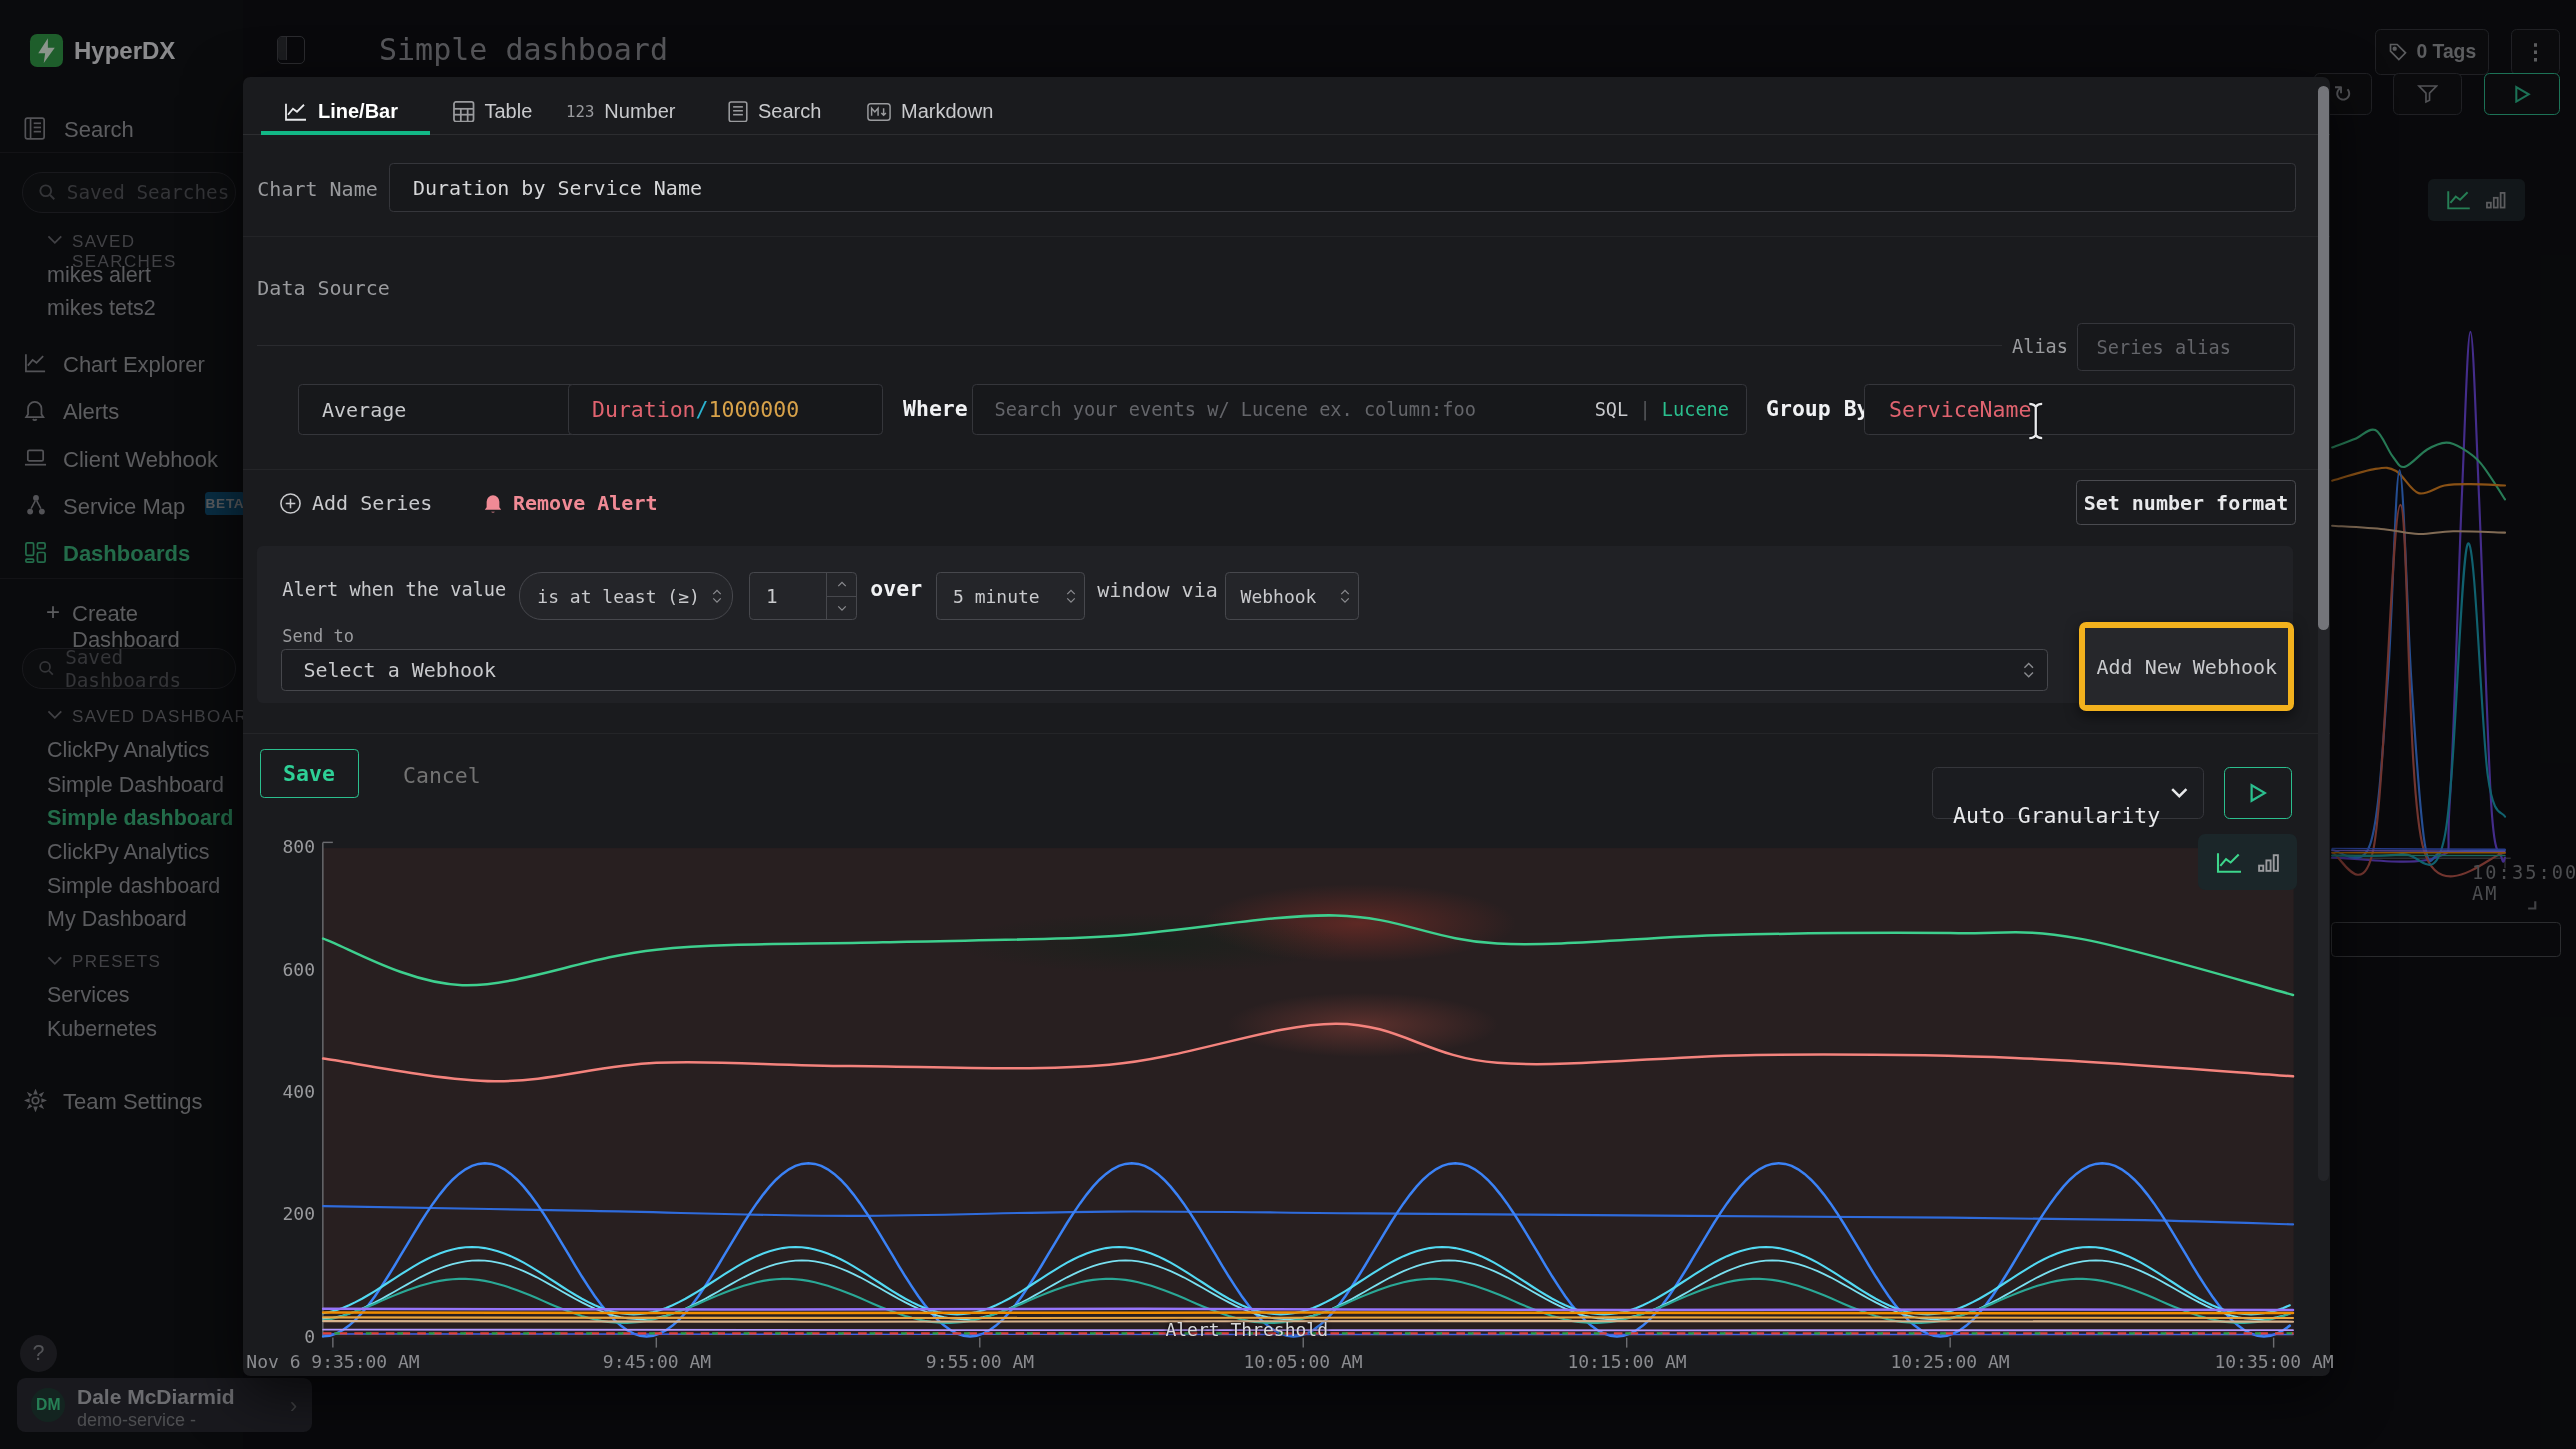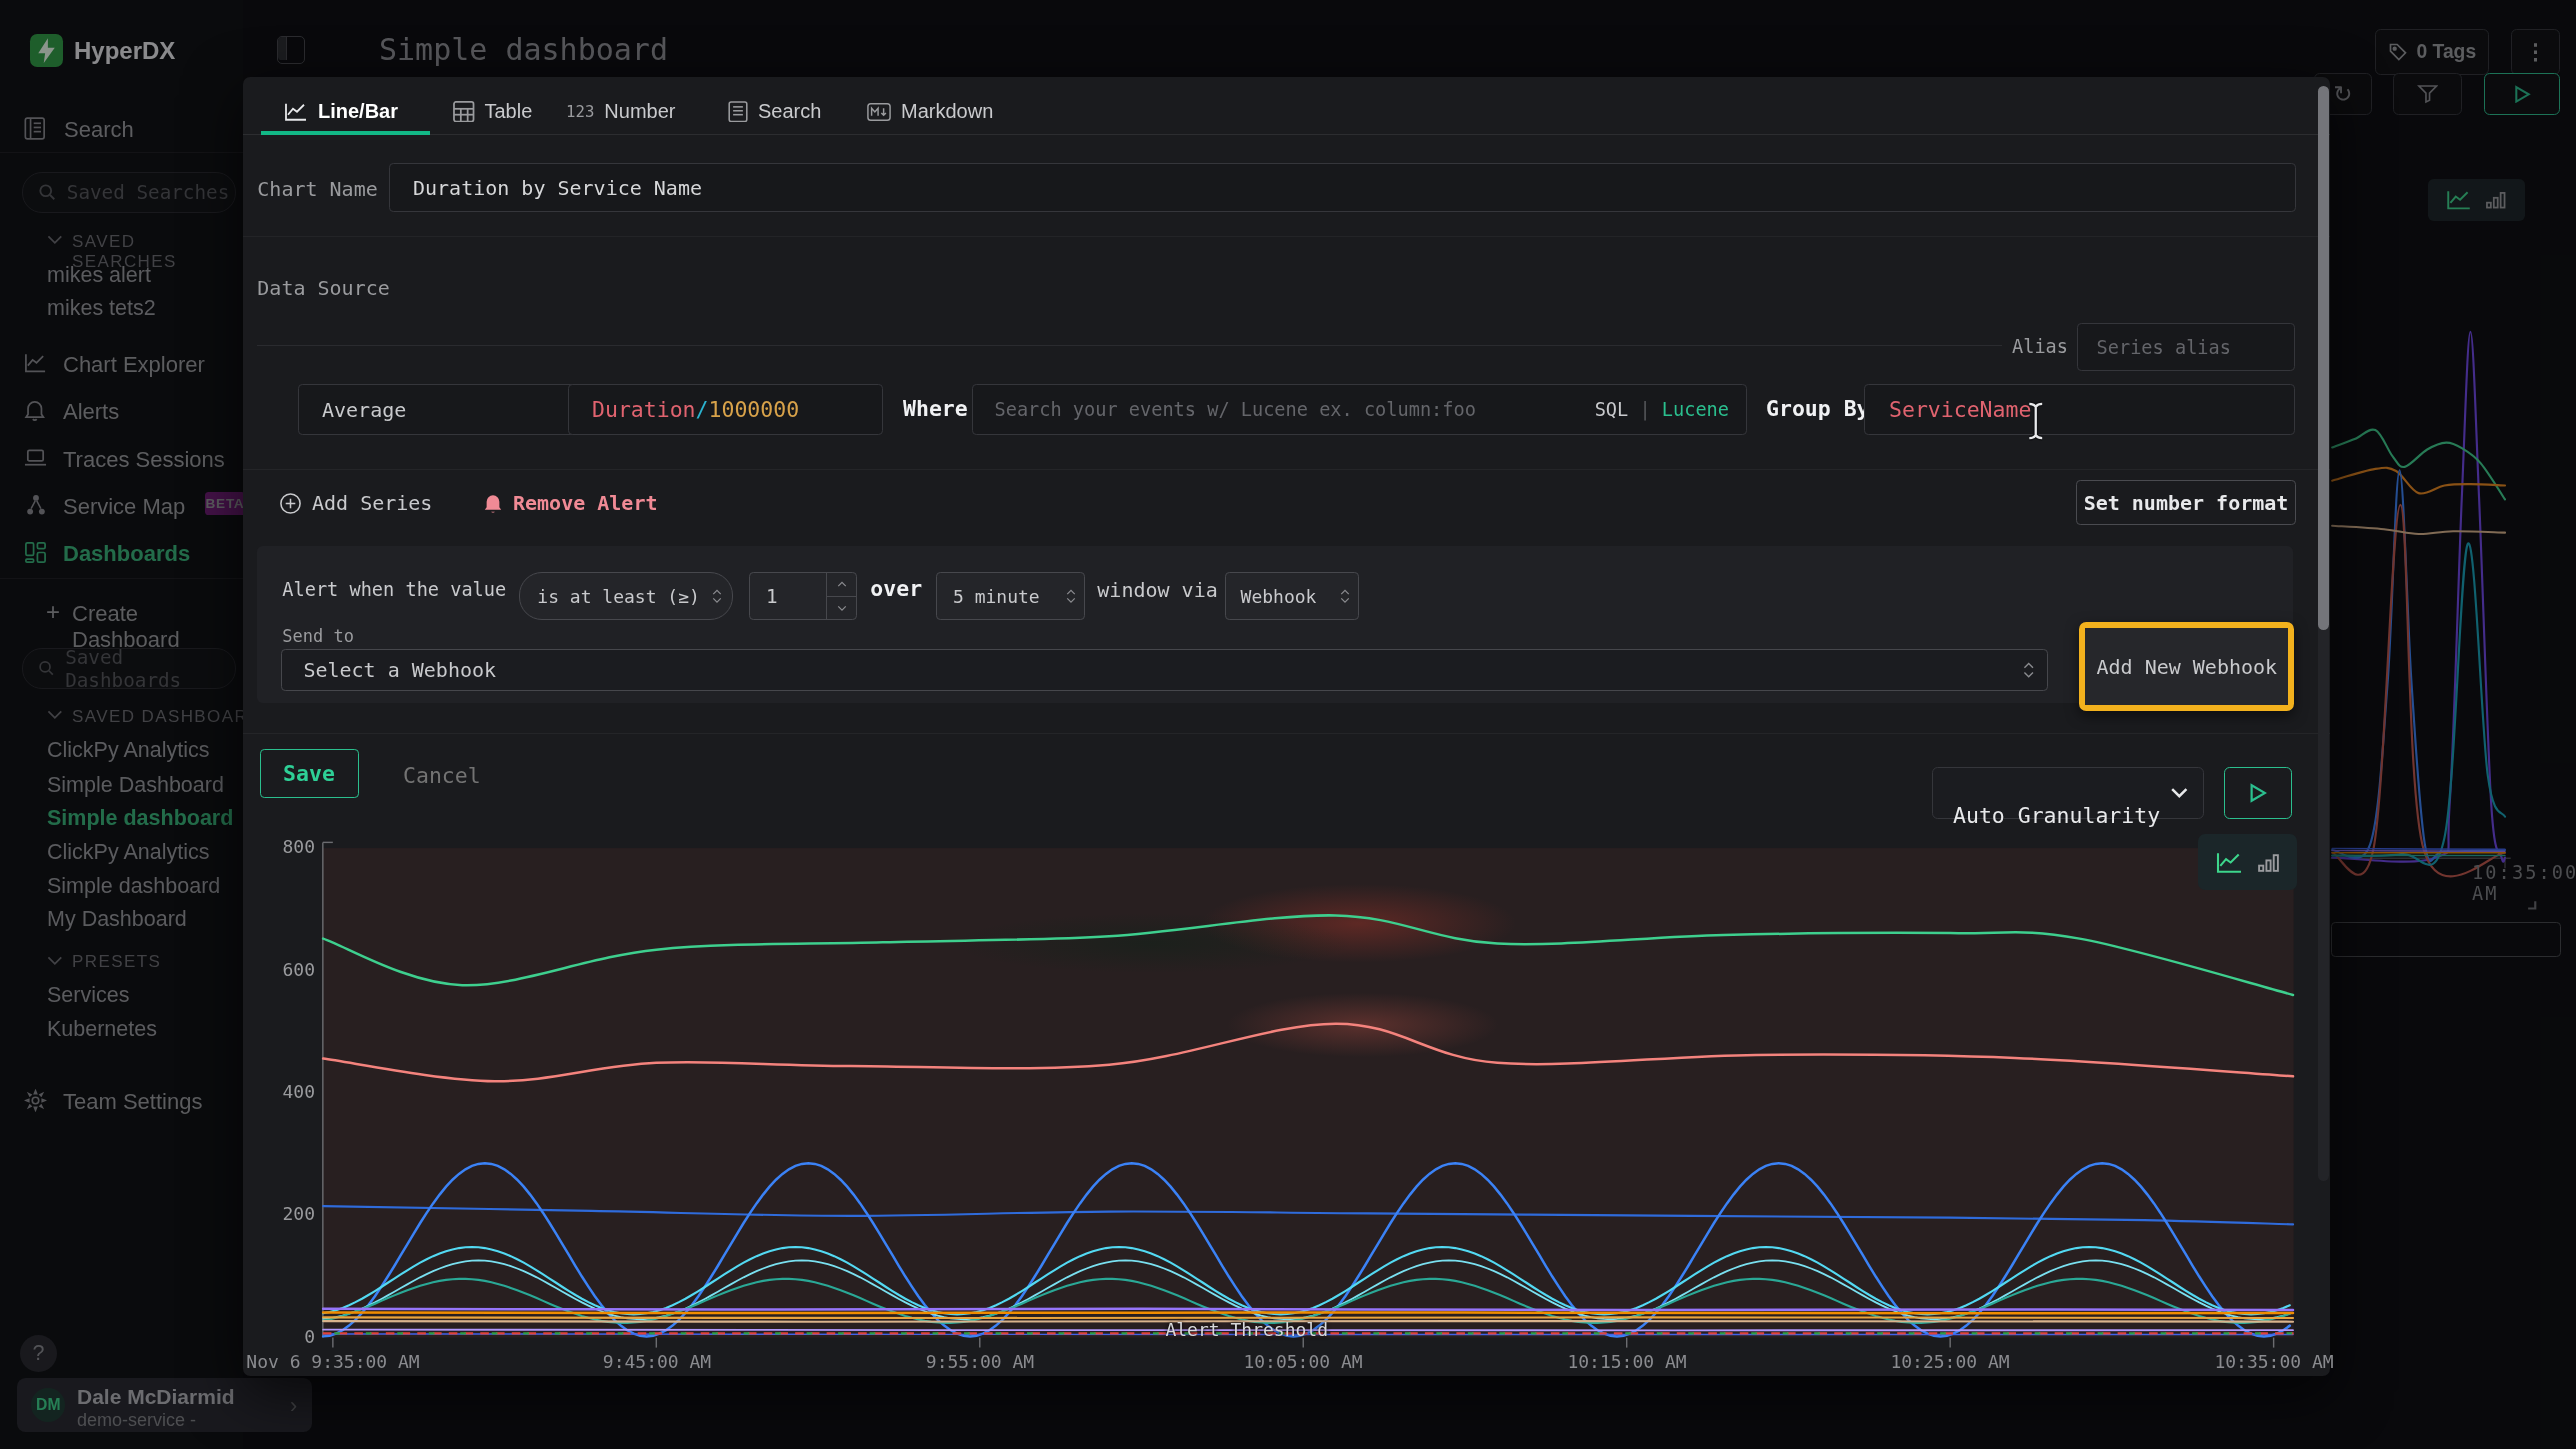--- a/index.html
+++ b/index.html
@@ -86,32 +86,32 @@
       </svg>
   </div>
   <div class="abs side-item" style="left:63px;top:399px;">Alerts</div>
 
   <div class="abs" style="left:24px;top:448px;">
     <svg width="23" height="20" viewBox="0 0 24 20" fill="none" stroke="#8a8b8f" stroke-width="1.8">
         <rect x="4" y="2" width="16" height="11" rx="1.5"></rect>
         <line x1="1" y1="17" x2="23" y2="17"></line>
       </svg>
   </div>
-  <div class="abs side-item" style="left:63px;top:447px;">Traces Sessions</div>
+  <div class="abs side-item" style="left:63px;top:447px;">Client Webhook</div>
 
   <div class="abs" style="left:26px;top:494px;">
     <svg width="20" height="21.5" viewBox="0 0 20 22" fill="#8a8b8f">
         <circle cx="10" cy="4" r="3"></circle>
         <circle cx="4" cy="18" r="3"></circle>
         <circle cx="16" cy="18" r="3"></circle>
         <path d="M9.2 7 L5 15 M10.8 7 L15 15" stroke="#8a8b8f" stroke-width="1.6" fill="none"></path>
       </svg>
   </div>
   <div class="abs side-item" style="left:63px;top:494px;">Service Map</div>
-  <div class="abs" style="left:205px;top:492px;width:40px;height:23px;background:#701a75;border-radius:3.6px;display:flex;align-items:center;justify-content:center;color:#9a9b9e;font-size:13.6px;font-weight:bold;letter-spacing:0.7px;">BETA</div>
+  <div class="abs" style="left:205px;top:492px;width:40px;height:23px;background:#0c4a6e;border-radius:3.6px;display:flex;align-items:center;justify-content:center;color:#9a9b9e;font-size:13.6px;font-weight:bold;letter-spacing:0.7px;">BETA</div>
 
   <div class="abs" style="left:24px;top:541px;">
     <svg width="23" height="23" viewBox="0 0 24 24" fill="none" stroke="#37b679" stroke-width="1.8">
         <rect x="2" y="2" width="8" height="13" rx="1.5"></rect>
         <rect x="14" y="2" width="8" height="6" rx="1.5"></rect>
         <rect x="14" y="12" width="8" height="10" rx="1.5"></rect>
         <rect x="2" y="19" width="8" height="3" rx="1"></rect>
       </svg>
   </div>
   <div class="abs side-item active" style="left:63px;top:541px;">Dashboards</div>

